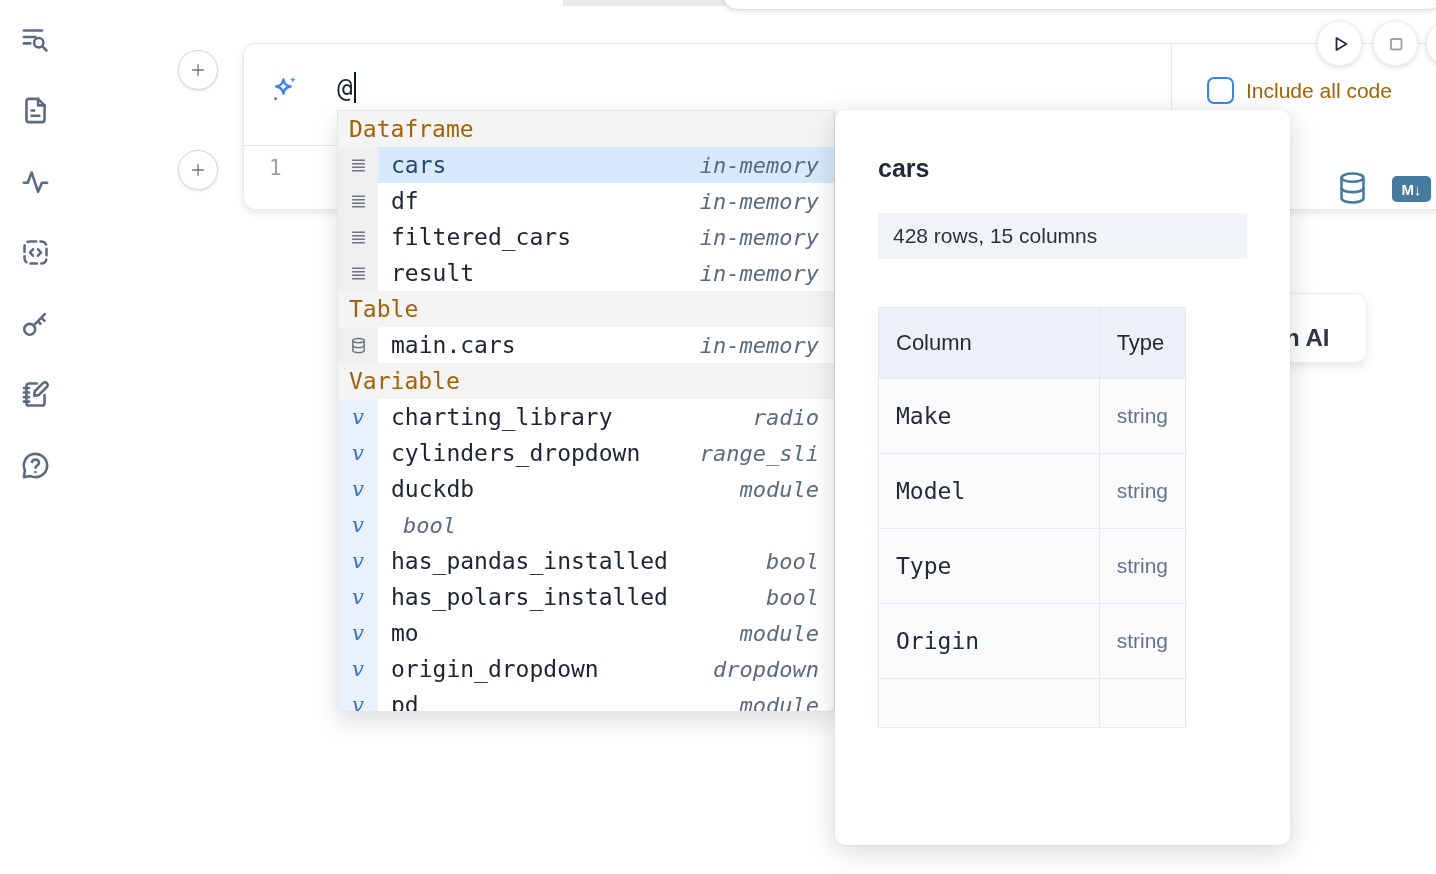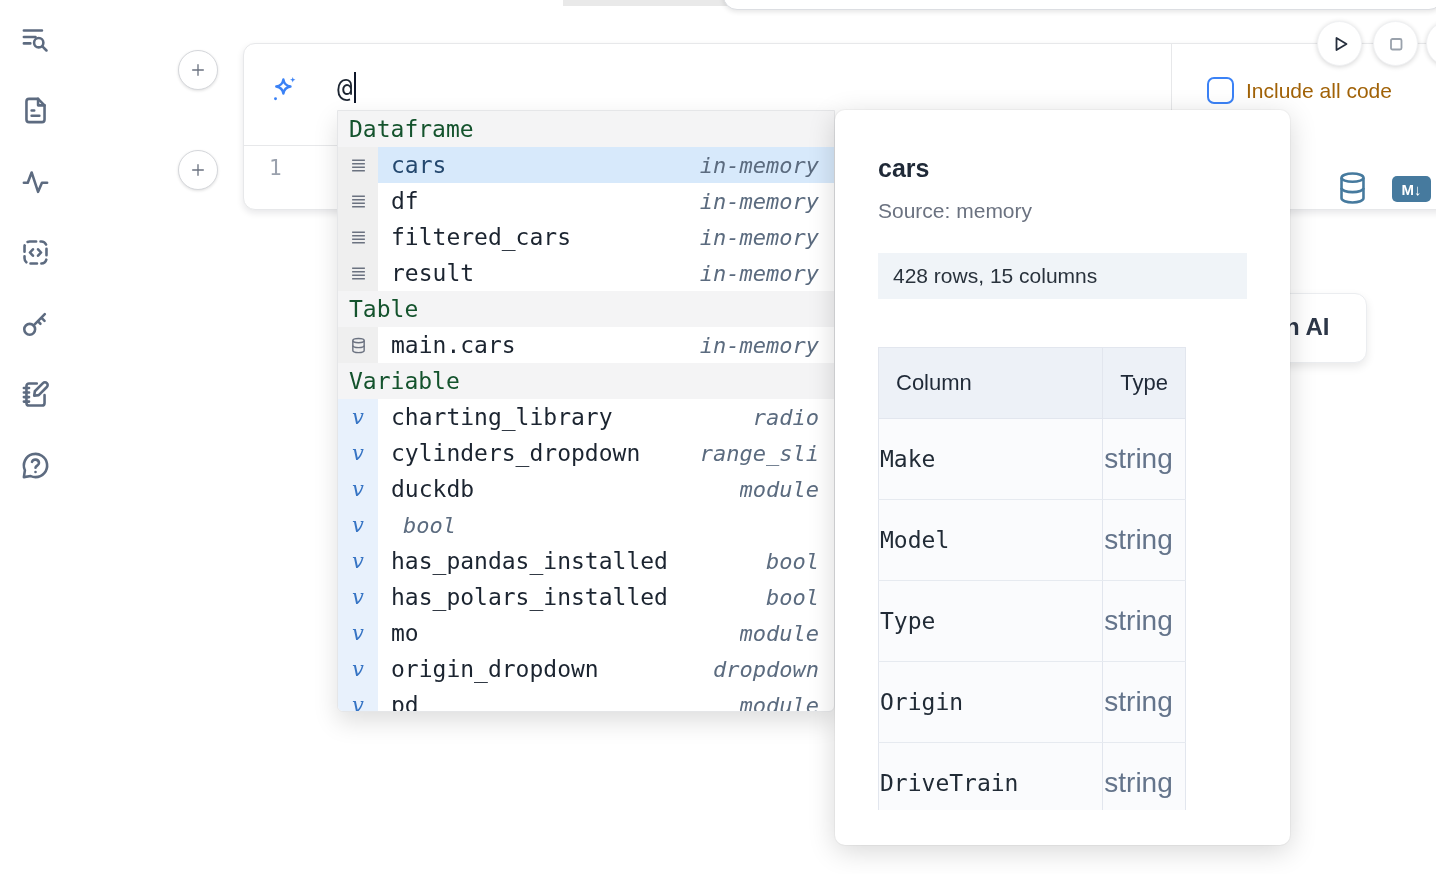--- a/index.html
+++ b/index.html
@@ -49,54 +49,54 @@
   .run-btn { position:absolute; width:45px; height:45px; border-radius:50%; background:#fff;
              border:1px solid #f0f1f3; box-shadow:0 1px 5px rgba(0,0,0,.16);
              display:flex; align-items:center; justify-content:center; z-index:6; }
   .run-play { left:1317px; top:21px; } .run-stop { left:1373px; top:21px; } .run-extra { left:1426px; top:21px; }
   .run-btn svg { width:24px; height:24px; fill:none; stroke-linejoin:round; stroke-linecap:round; }
 
   
   .menu { position:absolute; left:337px; top:110px; width:498px; height:602px; background:#fff;
           border:1px solid #e5e6e8; border-radius:0 0 6px 6px; box-shadow:0 10px 24px rgba(0,0,0,.13);
           overflow:hidden; z-index:10; font-family:"DejaVu Sans Mono", monospace; }
-  .msection { height:36px; background:#f4f4f5; color:#14532d; font-size:23px; line-height:36px; padding-left:11px; }
+  .msection { height:36px; background:#f4f4f5; color:#a16207; font-size:23px; line-height:36px; padding-left:11px; }
   .mrow { height:36px; display:flex; align-items:stretch; cursor:pointer; }
   .micon { width:40px; flex:none; background:#efefef; display:flex; align-items:center; justify-content:center; }
   .micon-var { background:#e8f1fc; }
   .mbody { flex:1; display:flex; align-items:center; justify-content:space-between; padding:0 15px 0 13px; min-width:0; }
   .mrow.selected .mbody { background:#d7e9fb; }
   .mname { font-size:23px; color:#1b2430; white-space:nowrap; }
   .mrow.selected .mname { color:#24486e; }
   .mtype { font-size:22px; color:#5b6b7f; white-space:nowrap; margin-left:12px; overflow:hidden;font-style:italic; }
   .var-glyph { font-family:"DejaVu Serif", serif; font-style:italic; font-size:21px; color:#3674c4; }
 
   
   .ai-btn { position:absolute; left:1245px; top:293px; width:122px; height:70px; background:#fff;
             border:1px solid #ebedf0; border-radius:12px; box-shadow:0 4px 10px rgba(0,0,0,.09);
             z-index:15; overflow:visible; }
-  .ai-btn span { position:absolute; left:39px; top:19px; font-size:24px; font-weight:bold;
+  .ai-btn span { position:absolute; left:39px; top:30px; font-size:24px; font-weight:bold;
                  color:#2d3748; white-space:nowrap; }
 
   
   .popup { position:absolute; left:835px; top:110px; width:455px; height:735px; background:#fff;
            border-radius:10px; box-shadow:0 6px 28px rgba(0,0,0,.16), 0 0 0 1px rgba(0,0,0,.03);
            z-index:20; padding:44px 43px 0 43px; }
   .popup-title { font-size:25px; font-weight:bold; color:#1f2937; }
   .popup-source { margin-top:16px; font-size:21px; color:#6b7280; }
   .shape-badge { margin-top:30px; background:#f0f4f8; border-radius:0; padding:11px 15px;
                  font-size:21px; color:#29323c; }
   .table-clip { margin-top:48px; height:463px; overflow:hidden; }
   table.schema { width:308px; border-collapse:collapse; border:1px solid #e2e6ee; }
   .schema th { background:#edf1f7; text-align:left; font-weight:normal; font-size:22px; color:#1f2937;
                padding:22px 17px; border-bottom:1px solid #e2e6ee; }
-  .schema td { background:#fafbfd; padding:24px 1px; border-bottom:1px solid #e6eaf0; }
+  .schema td { background:#fafbfd; padding:24px 17px; border-bottom:1px solid #e6eaf0; }
   .schema th + th, .schema td + td { border-left:1px solid #e2e6ee; }
   .schema td.col-name { font-family:"DejaVu Sans Mono", monospace; font-size:23px; color:#212b36; width:234px; }
-  .schema td.col-type { font-size:28px; color:#64748b; }
+  .schema td.col-type { font-size:21px; color:#64748b; }
 </style>
 </head>
 <body>
 
 <div class="canvas">
 
   <div class="top-gap"></div>
   <div class="prev-cell"></div>
 
   <div class="sidebar">
@@ -342,21 +342,20 @@
         </div>
         <div class="mbody">
           <span class="mname">pd</span>
           <span class="mtype">module</span>
         </div>
       </div>
     </div>
 
   <div class="popup">
     <div class="popup-title">cars</div>
-    <div class="popup-source">Source: memory</div>
     <div class="shape-badge">428 rows, 15 columns</div>
     <div class="table-clip">
       <table class="schema">
         <thead>
           <tr>
             <th>Column</th>
             <th>Type</th>
           </tr>
         </thead>
         <tbody id="schema-body">
@@ -370,24 +369,20 @@
             </tr>
             <tr>
               <td class="col-name">Type</td>
               <td class="col-type">string</td>
             </tr>
             <tr>
               <td class="col-name">Origin</td>
               <td class="col-type">string</td>
             </tr>
             <tr>
-              <td class="col-name">DriveTrain</td>
-              <td class="col-type">string</td>
-            </tr>
-            <tr>
               <td class="col-name"></td>
               <td class="col-type"></td>
             </tr>
           </tbody>
       </table>
     </div>
   </div>
 
 </div>
 

